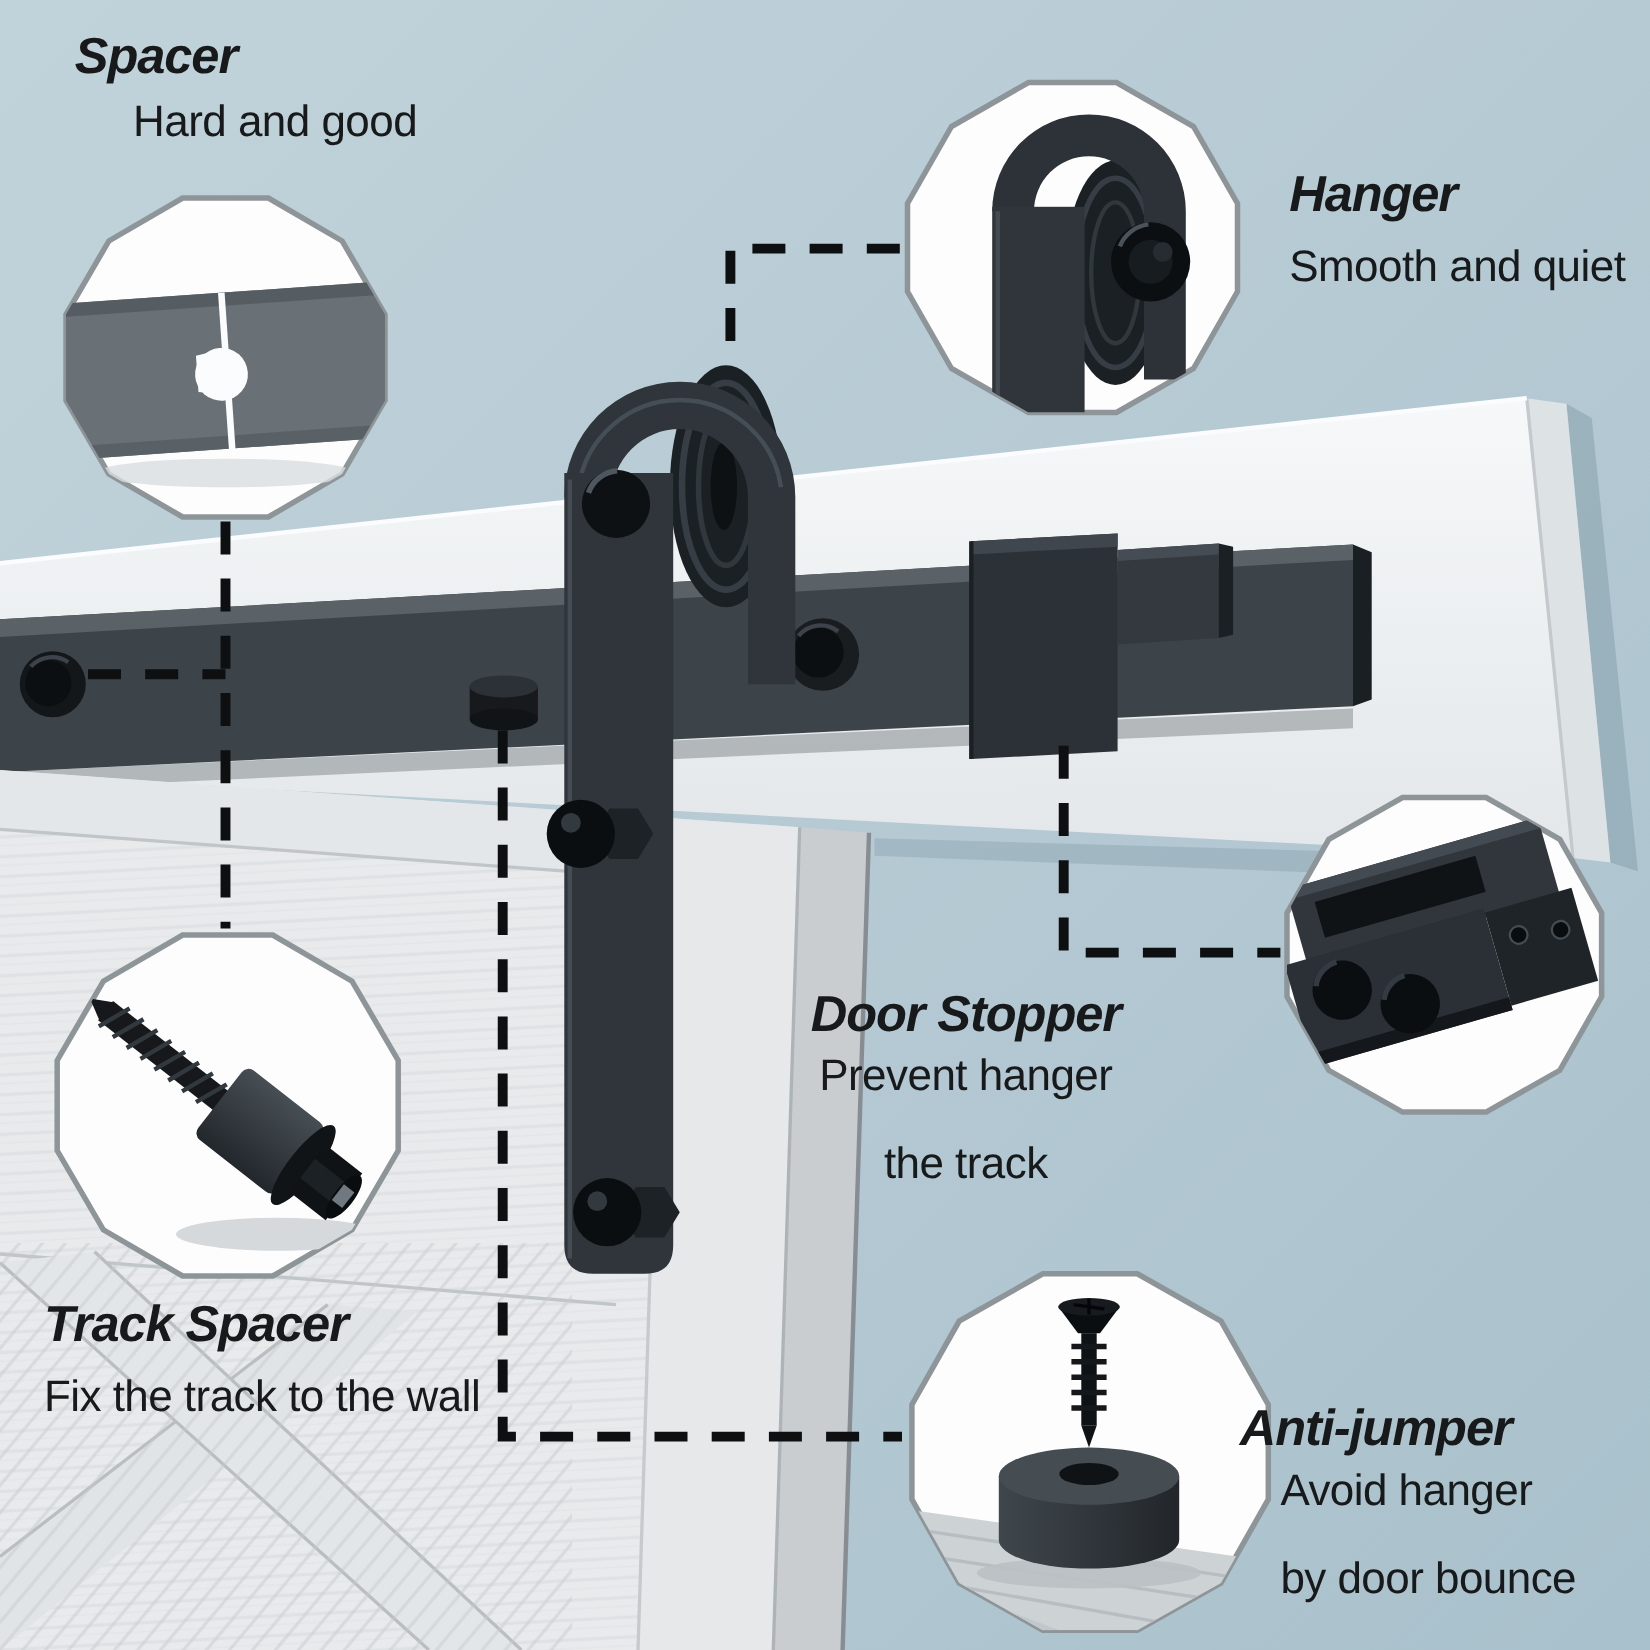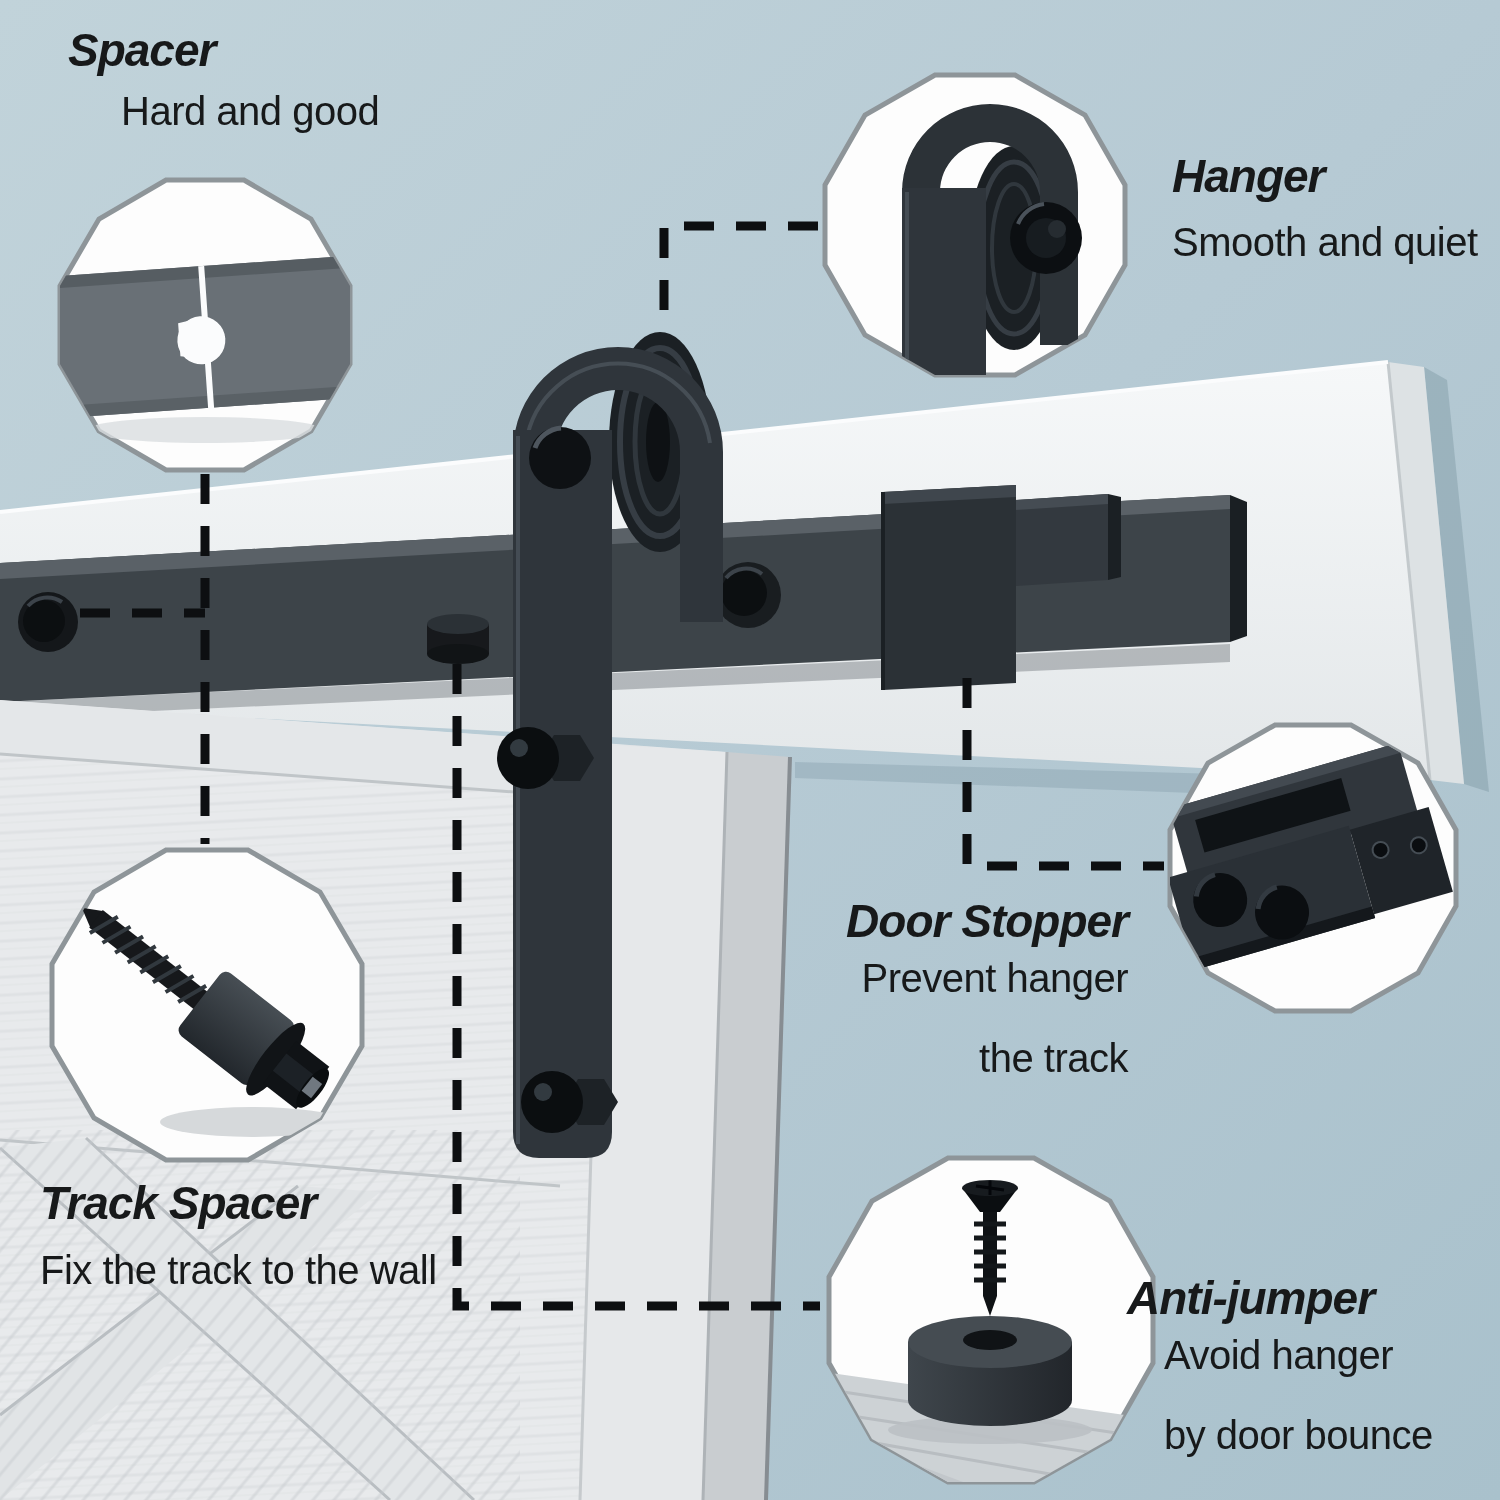--- a/index.html
+++ b/index.html
@@ -6,21 +6,21 @@
     --wall:#b7cbd5; --board:#f0f3f4; --track:#3d4449; --track_top:#5a6167;
     --hardware:#2f353b; --door:#e8eaec; --door_edge:#c9cdd0;
     --callout_fill:#fdfdfd; --callout_stroke:#8e9599; --dash:#0d0f11; --text:#17191a;
   }
   html,body{margin:0;padding:0;background:#88979e;}
   .stage{position:relative;width:1500px;height:1500px;overflow:hidden;background:var(--wall);}
   .stage svg{position:absolute;left:0;top:0;}
   .label{position:absolute;color:var(--text);white-space:nowrap;}
   .h{font:italic 700 46px/1.05 "Liberation Sans",sans-serif;letter-spacing:-1px;}
   .t{font:400 40px/1.05 "Liberation Sans",sans-serif;letter-spacing:-0.5px;}
-  .ralign{text-align:right;}
+  .ralign{text-align:center;}
 </style>
 </head>
 <body>
 
 <div class="stage">
 <svg width="1500" height="1500" viewBox="0 0 1500 1500">
   <defs>
     <linearGradient id="wallG" x1="0" y1="0" x2="1" y2="1">
       <stop offset="0" stop-color="#c1d3da"></stop>
           <stop offset="0.5" stop-color="#b6cad4"></stop>

